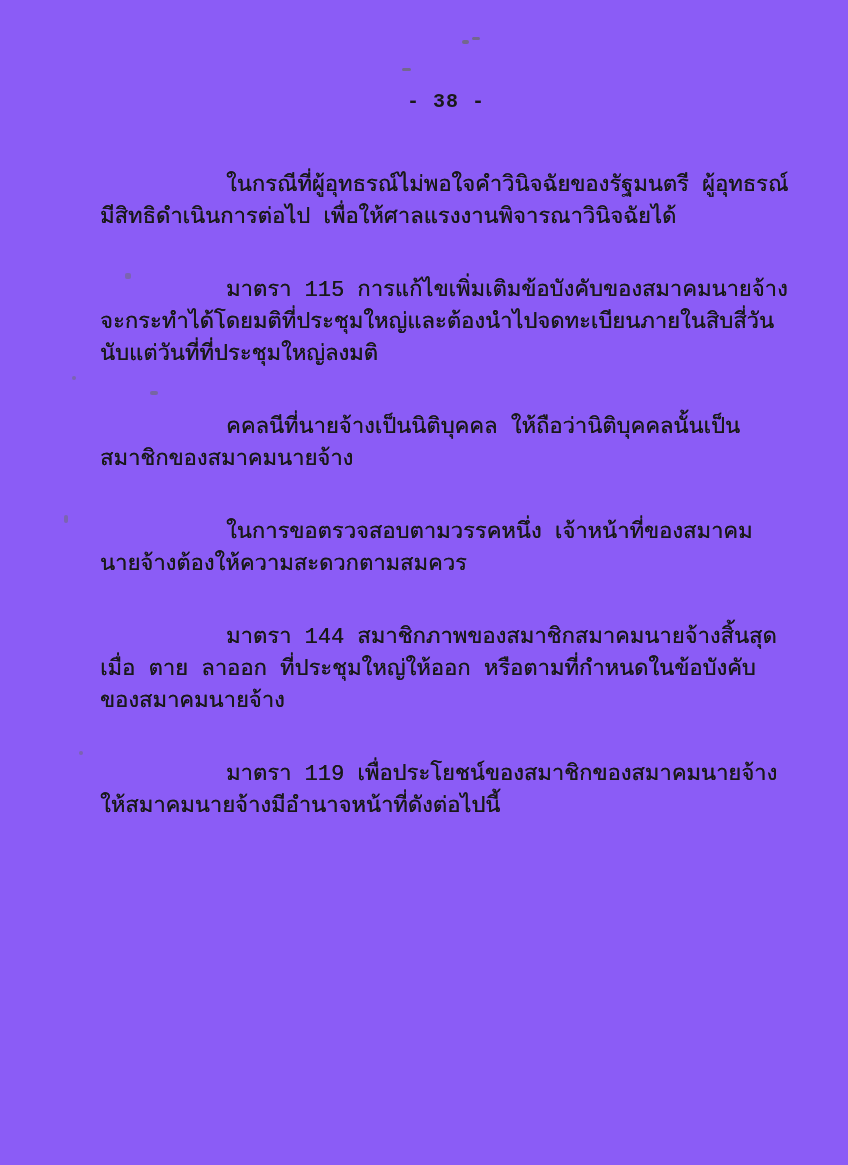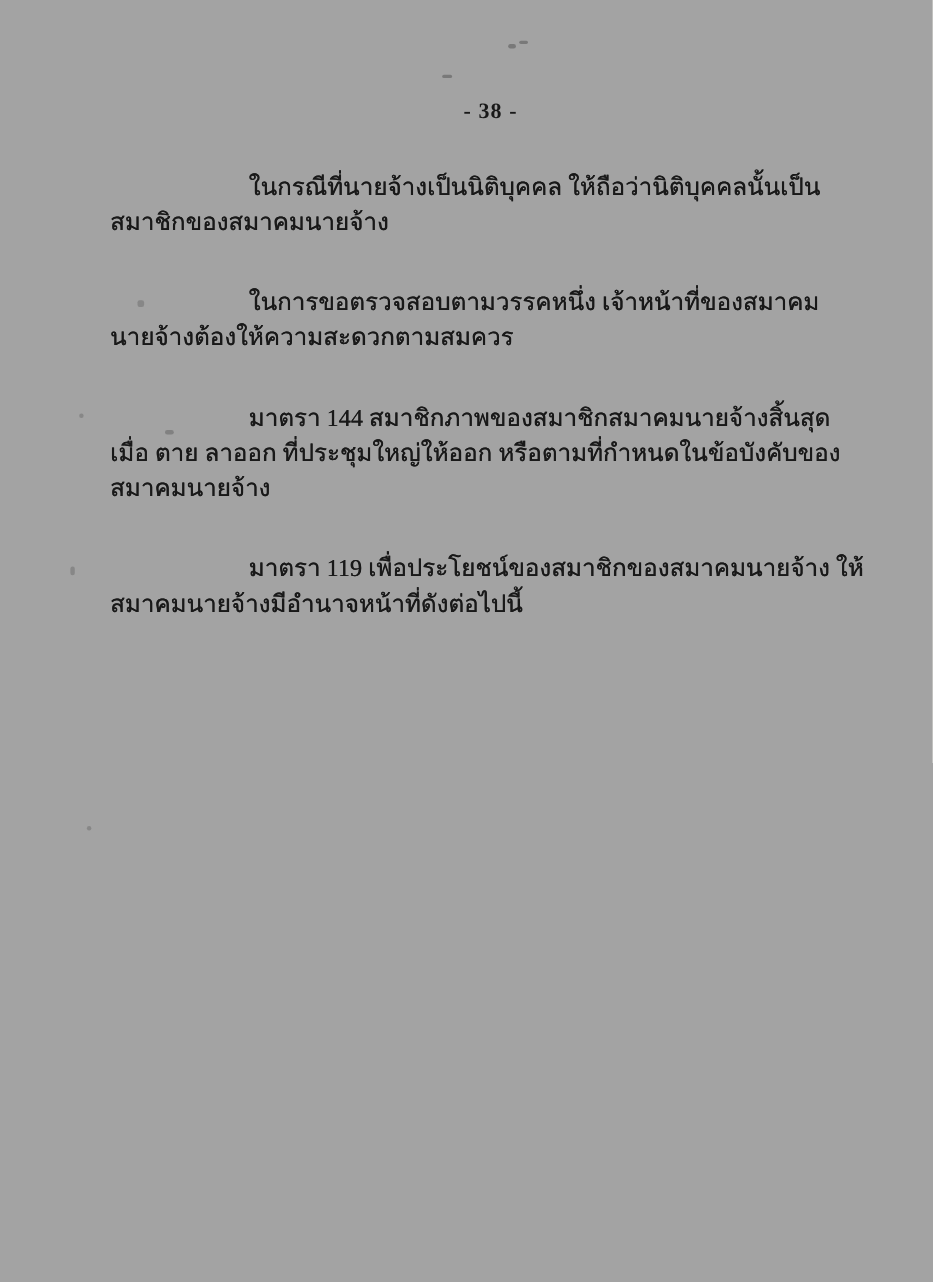--- a/index.html
+++ b/index.html
@@ -4,23 +4,23 @@
 <style>
   html, body {
     margin: 0;
     padding: 0;
     background: #f9f8f6;
   }
   .page {
     position: relative;
     width: 848px;
     height: 1165px;
-    background: #a3a3a3;
+    background: #8b5cf6;
     color: #191919;
-    font-family: Liberation Serif, serif;
+    font-family: Liberation Mono, monospace;
     overflow: hidden;
   }
   .content {
     position: absolute;
     left: 100px;
     right: 56px;
     top: 0;
   }
   .page-number {
     margin-top: 90px;
@@ -58,26 +58,30 @@
   <i class="speck" style="left:125px; top:273px; width:6px; height:6px; opacity:0.5;"></i>
   <i class="speck" style="left:150px; top:391px; width:8px; height:4px; opacity:0.6;"></i>
   <i class="speck" style="left:72px; top:376px; width:4px; height:4px; opacity:0.5;"></i>
   <i class="speck" style="left:64px; top:515px; width:4px; height:8px; opacity:0.5;"></i>
   <i class="speck" style="left:79px; top:751px; width:4px; height:4px; opacity:0.5;"></i>
 
   <div class="content">
 
     <div class="page-number">- 38 -</div>
 
-
-    <section class="block">
+    <section class="block block-first">
+      <p class="para">ในกรณีที่ผู้อุทธรณ์ไม่พอใจคำวินิจฉัยของรัฐมนตรี ผู้อุทธรณ์มีสิทธิดำเนินการต่อไป เพื่อให้ศาลแรงงานพิจารณาวินิจฉัยได้</p>
     </section>
 
     <section class="block">
-      <p class="para">ในกรณีที่นายจ้างเป็นนิติบุคคล ให้ถือว่านิติบุคคลนั้นเป็นสมาชิกของสมาคมนายจ้าง</p>
+      <p class="para">มาตรา 115 การแก้ไขเพิ่มเติมข้อบังคับของสมาคมนายจ้างจะกระทำได้โดยมติที่ประชุมใหญ่และต้องนำไปจดทะเบียนภายในสิบสี่วันนับแต่วันที่ที่ประชุมใหญ่ลงมติ</p>
+    </section>
+
+    <section class="block">
+      <p class="para">คคลนีที่นายจ้างเป็นนิติบุคคล ให้ถือว่านิติบุคคลนั้นเป็นสมาชิกของสมาคมนายจ้าง</p>
     </section>
 
     <section class="block">
       <p class="para">ในการขอตรวจสอบตามวรรคหนึ่ง เจ้าหน้าที่ของสมาคมนายจ้างต้องให้ความสะดวกตามสมควร</p>
     </section>
 
     <section class="block">
       <p class="para">มาตรา 144 สมาชิกภาพของสมาชิกสมาคมนายจ้างสิ้นสุด เมื่อ ตาย ลาออก ที่ประชุมใหญ่ให้ออก หรือตามที่กำหนดในข้อบังคับของสมาคมนายจ้าง</p>
     </section>
 

